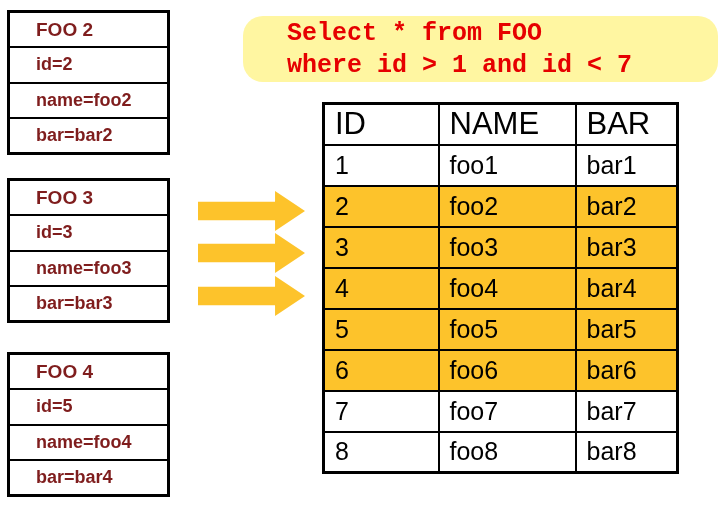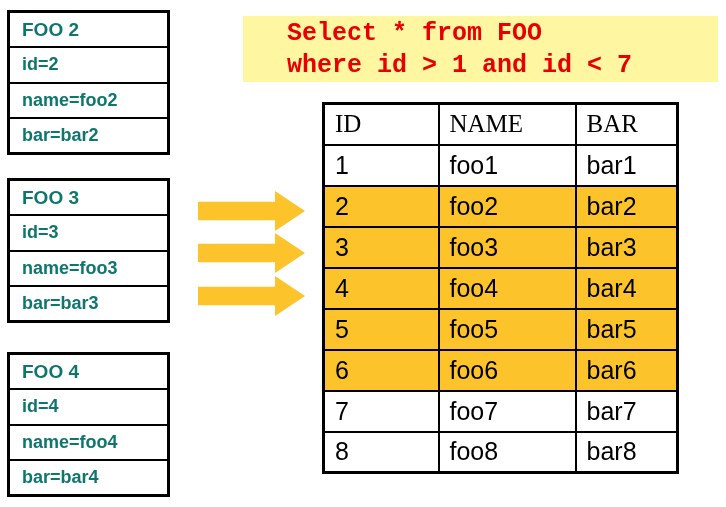--- a/index.html
+++ b/index.html
@@ -27,43 +27,44 @@
     height: 145px;
     border: 3px solid var(--line);
     background: #ffffff;
     display: flex;
     flex-direction: column;
   }
   .entity-row {
     flex: 1;
     display: flex;
     align-items: center;
-    padding-left: 12px;
+    padding-left: 26px;
     font-weight: bold;
-    color: #0f766e;
+    color: #7f1d1d;
   }
   .entity-row + .entity-row { border-top: 2px solid var(--line); }
   .entity-title { font-size: 19px; }
   .entity-field { font-size: 18px; }
 
   
   .sql-banner {
     position: absolute;
     left: 243px;
     top: 16px;
     width: 475px;
     height: 66px;
     background: var(--sql-bg);
     color: var(--sql-red);
     font-family: "Liberation Mono", monospace;
     font-weight: bold;
     font-size: 25px;
     line-height: 32px;
     padding: 2px 0 0 44px;
     white-space: nowrap;
+    border-radius: 20px;
   }
 
   
   .arrow {
     position: absolute;
     left: 198px;
     width: 107px;
     height: 40px;
     background: var(--gold);
     clip-path: polygon(0 27%, 72% 27%, 72% 0%, 100% 50%, 72% 100%, 72% 73%, 0 73%);
@@ -85,21 +86,21 @@
   .result-table th, .result-table td {
     border: 2px solid var(--line);
     height: 41px;
     text-align: left;
     vertical-align: middle;
     padding-left: 10px;
     font-weight: normal;
     color: #000;
     overflow: hidden;
   }
-  .result-table th { font-size: 25px; font-family: Liberation Serif, serif; }
+  .result-table th { font-size: 31px; }
   .result-table td { font-size: 25px; }
   .col-id   { width: 115px; }
   .col-name { width: 137px; }
   .col-bar  { width: 102px; }
   .result-table tr.hl td { background: var(--gold); }
 </style>
 </head>
 <body>
 
 <div class="canvas">
@@ -113,21 +114,21 @@
 
   <div class="entity-box" style="top:178px">
     <div class="entity-row entity-title">FOO 3</div>
     <div class="entity-row entity-field">id=3</div>
     <div class="entity-row entity-field">name=foo3</div>
     <div class="entity-row entity-field">bar=bar3</div>
   </div>
 
   <div class="entity-box" style="top:352px">
     <div class="entity-row entity-title">FOO 4</div>
-    <div class="entity-row entity-field">id=4</div>
+    <div class="entity-row entity-field">id=5</div>
     <div class="entity-row entity-field">name=foo4</div>
     <div class="entity-row entity-field">bar=bar4</div>
   </div>
 
   <div class="sql-banner">
     <div>Select * from FOO</div>
     <div>where id &gt; 1 and id &lt; 7</div>
   </div>
 
   <div class="arrow arrow-1"></div>

